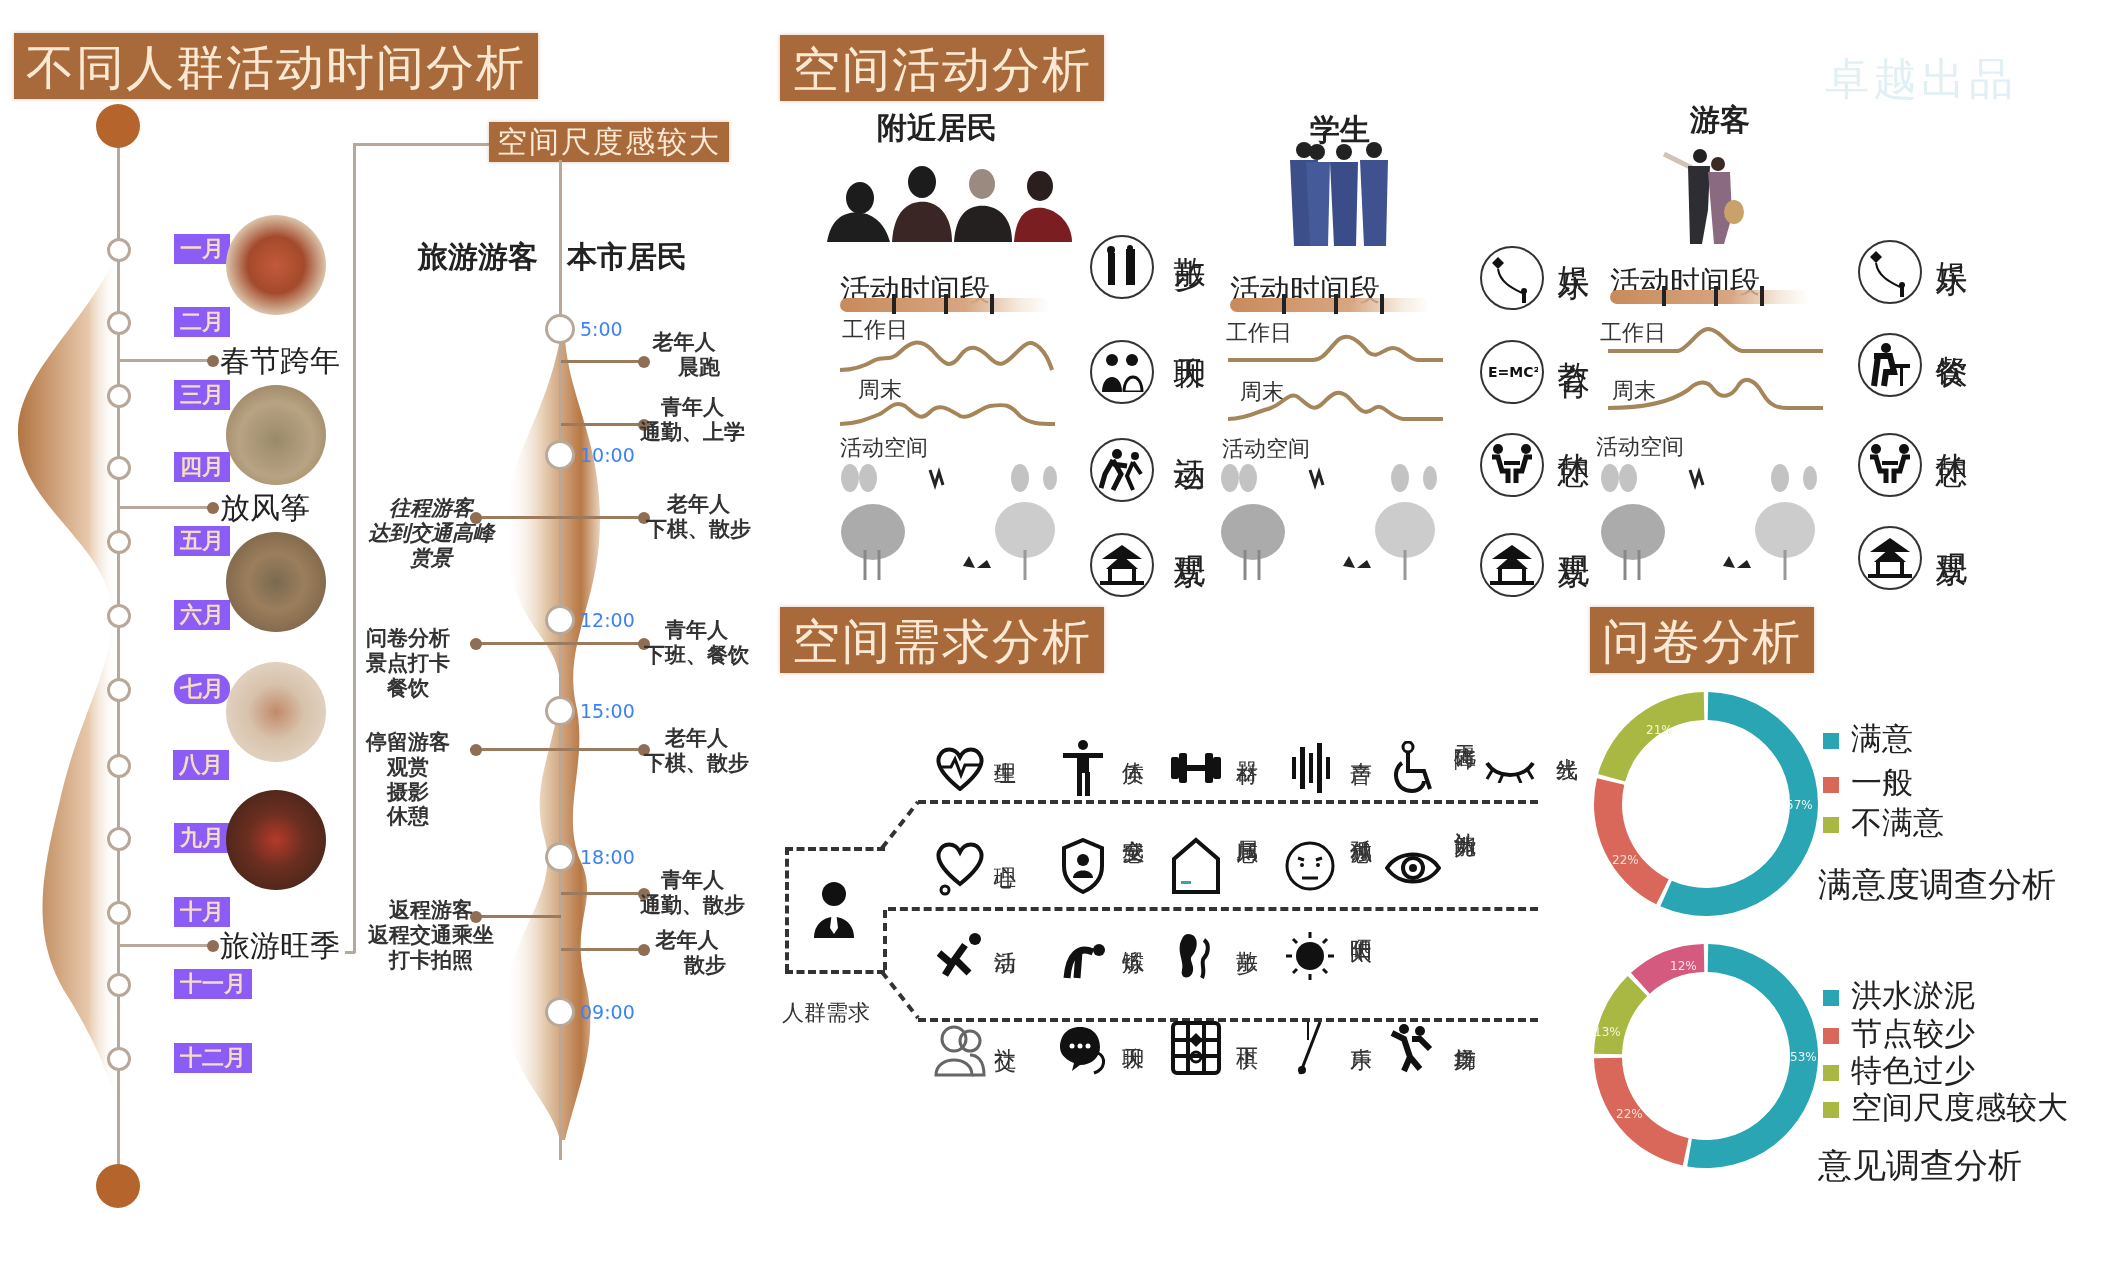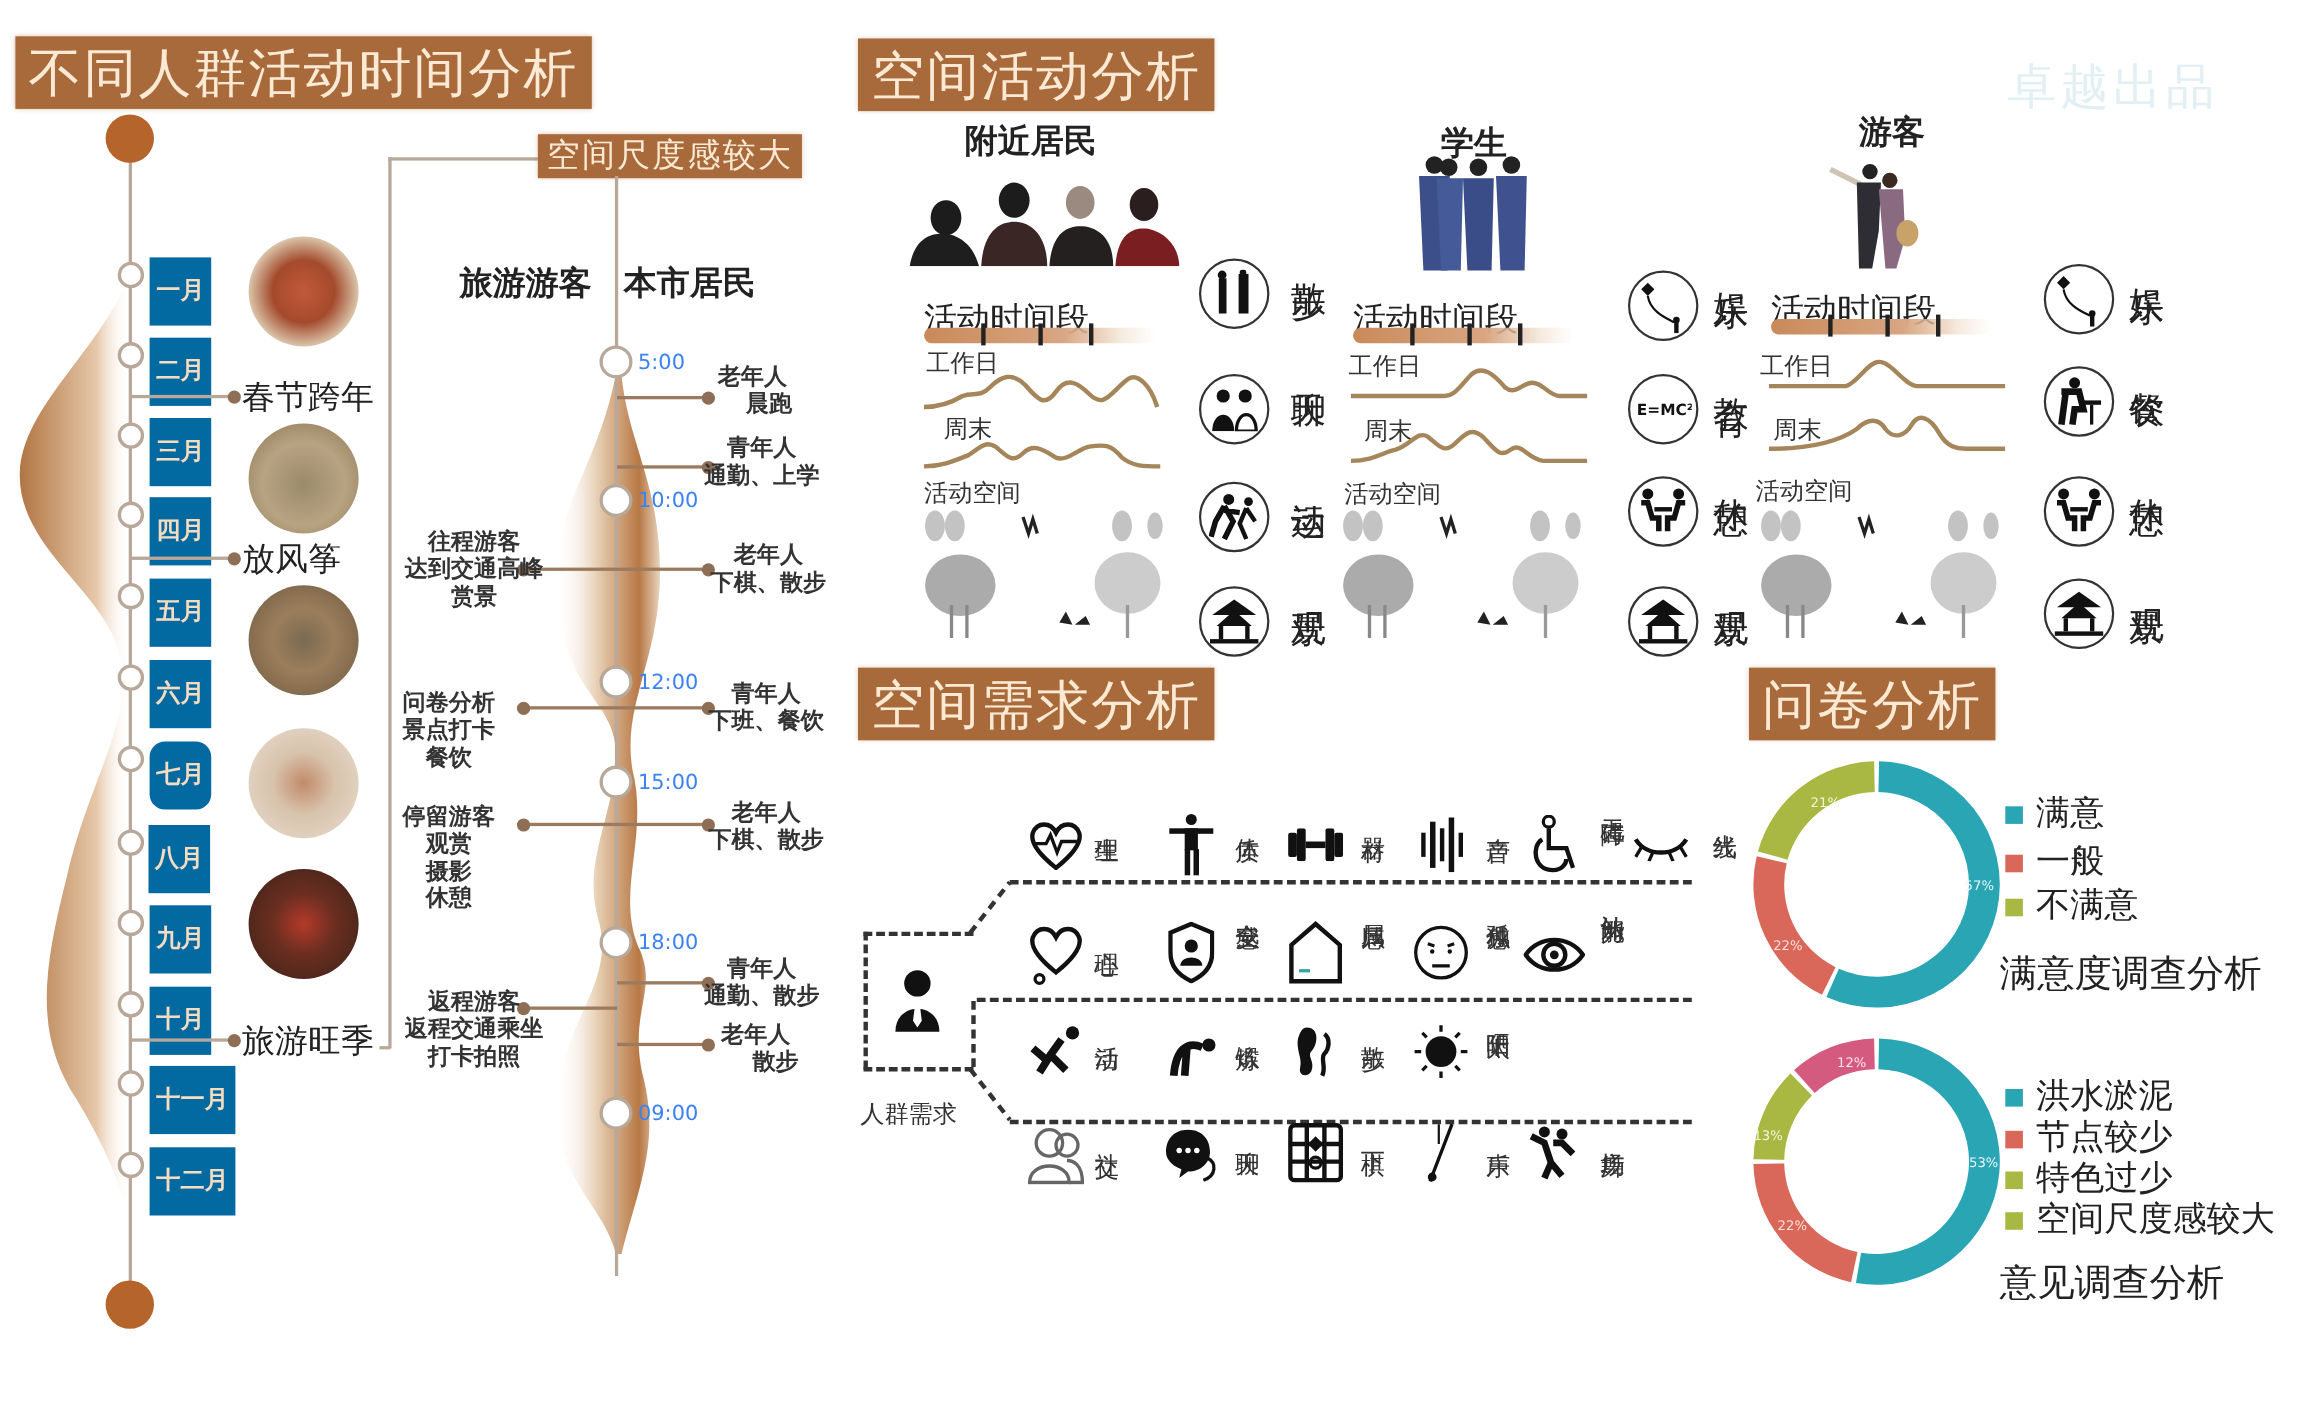--- a/index.html
+++ b/index.html
@@ -7,21 +7,21 @@
   body { position: relative; font-family: "DejaVu Sans", "Liberation Sans", sans-serif; color: #222; }
   .abs { position: absolute; }
   .banner { position: absolute; background: #a86a3a; color: #fbe9d4; font-size: 48px; line-height: 1; padding: 10px 12px 8px; letter-spacing: 2px; white-space: nowrap; box-shadow: 0 0 4px rgba(168,106,58,0.4); }
   .banner.small { font-size: 30px; padding: 5px 8px; background: #a86a3a; }
   .vline { position: absolute; width: 3px; background: #b8a89a; }
   .hline { position: absolute; height: 3px; background: #b8a89a; }
   .hline.brown { background: #9c7a5e; }
   .big-dot { position: absolute; width: 44px; height: 44px; border-radius: 50%; background: #b5652c; }
   .ring { position: absolute; width: 24px; height: 24px; border-radius: 50%; border: 3px solid #b8a89a; background: #fff; }
   .ring.big { width: 30px; height: 30px; }
-  .month-tag { position: absolute; background: #0369a1; color: #f6dcc0; font-size: 22px; padding: 18px 6px; line-height: 1.2; font-weight: bold; }
+  .month-tag { position: absolute; background: #8b5cf6; color: #f6dcc0; font-size: 22px; padding: 2px 6px; line-height: 1.2; font-weight: bold; margin-left: 38px; }
   .event { position: absolute; font-size: 30px; color: #222; white-space: nowrap; }
   .node { position: absolute; width: 12px; height: 12px; border-radius: 50%; background: #8e6e55; }
   .photo { position: absolute; width: 100px; height: 100px; border-radius: 50%; }
   .small-text { position: absolute; font-size: 21px; color: #333; line-height: 1.18; text-align: center; white-space: nowrap; font-weight: bold; }
   .time-label { position: absolute; font-size: 19px; color: #3b82f6; }
   .col-head { position: absolute; font-size: 30px; color: #222; font-weight: bold; white-space: nowrap; }
   .group-title { position: absolute; font-size: 30px; color: #222; font-weight: bold; }
   .sub-title { position: absolute; font-size: 30px; color: #222; white-space: nowrap; margin-top: 12px; }
   .tiny-label { position: absolute; font-size: 22px; color: #333; white-space: nowrap; }
   .timebar { position: absolute; height: 14px; border-radius: 7px; background: linear-gradient(90deg, #c98a5a 0%, #d8a682 60%, rgba(240,220,200,0.6) 85%, rgba(255,255,255,0) 100%); }
@@ -179,21 +179,21 @@
   </div>
 
 <div class="hline brown" style="left:561px;top:948px;width:82px;"></div>
 <div class="node" style="left:638px;top:944px;"></div>
 <div class="small-text" style="left:648px;top:928px;">
     <div>老年人</div>
     <div style="padding-left:36px;">散步</div>
   </div>
 
 <div class="node" style="left:470px;top:512px;"></div>
-<div class="small-text" style="left:368px;top:480px;">
+<div class="small-text" style="left:368px;top:496px;font-style:italic;">
     <div>往程游客</div>
     <div>达到交通高峰</div>
     <div>赏景</div>
   </div>
 
 <div class="node" style="left:470px;top:638px;"></div>
 <div class="small-text" style="left:366px;top:626px;">
     <div>问卷分析</div>
     <div>景点打卡</div>
     <div>餐饮</div>

